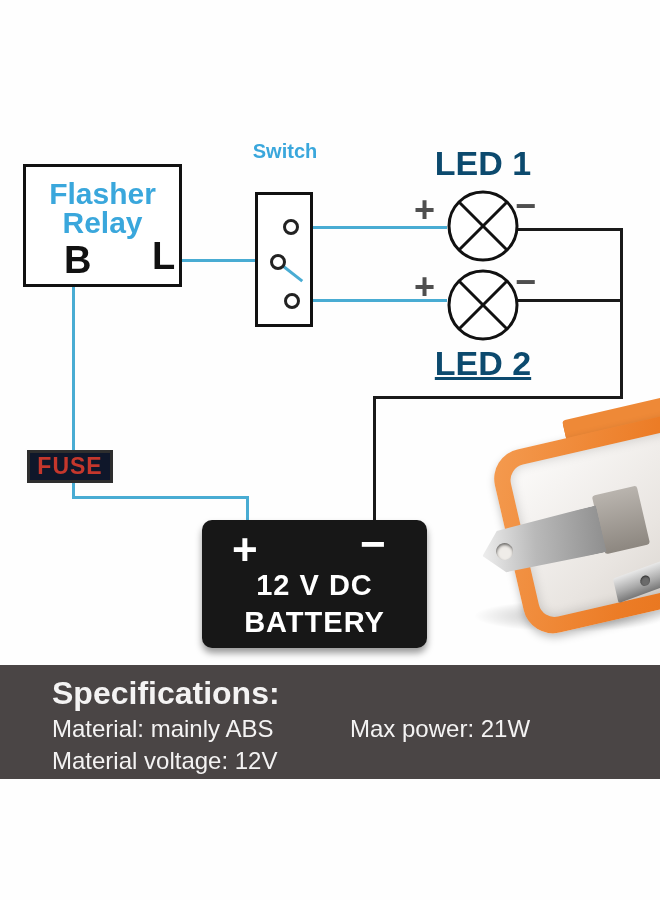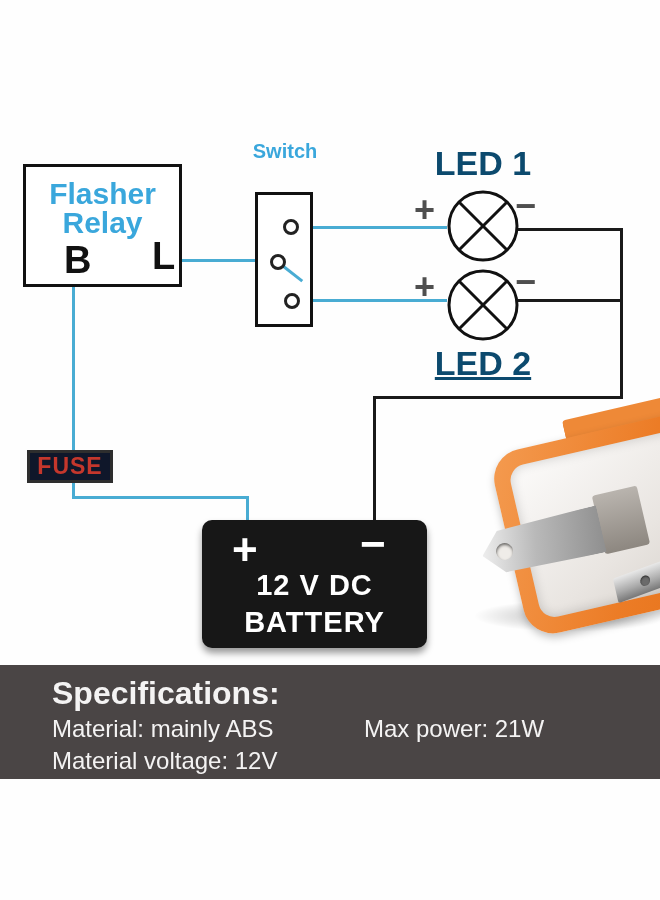--- a/index.html
+++ b/index.html
@@ -131,16 +131,16 @@
 
         </div>
       </div>
     </div>
   </div>
 
   <div class="spec">
     <div class="spec-title">Specifications:</div>
     <div class="spec-item" style="left:52px;top:50px;">Material: mainly ABS</div>
     <div class="spec-item" style="left:52px;top:82px;">Material voltage: 12V</div>
-    <div class="spec-item" style="left:364px;top:50px;">Max power: 21W</div>
+    <div class="spec-item" style="left:350px;top:50px;">Max power: 21W</div>
   </div>
 
 </div>
 
 </body></html>

